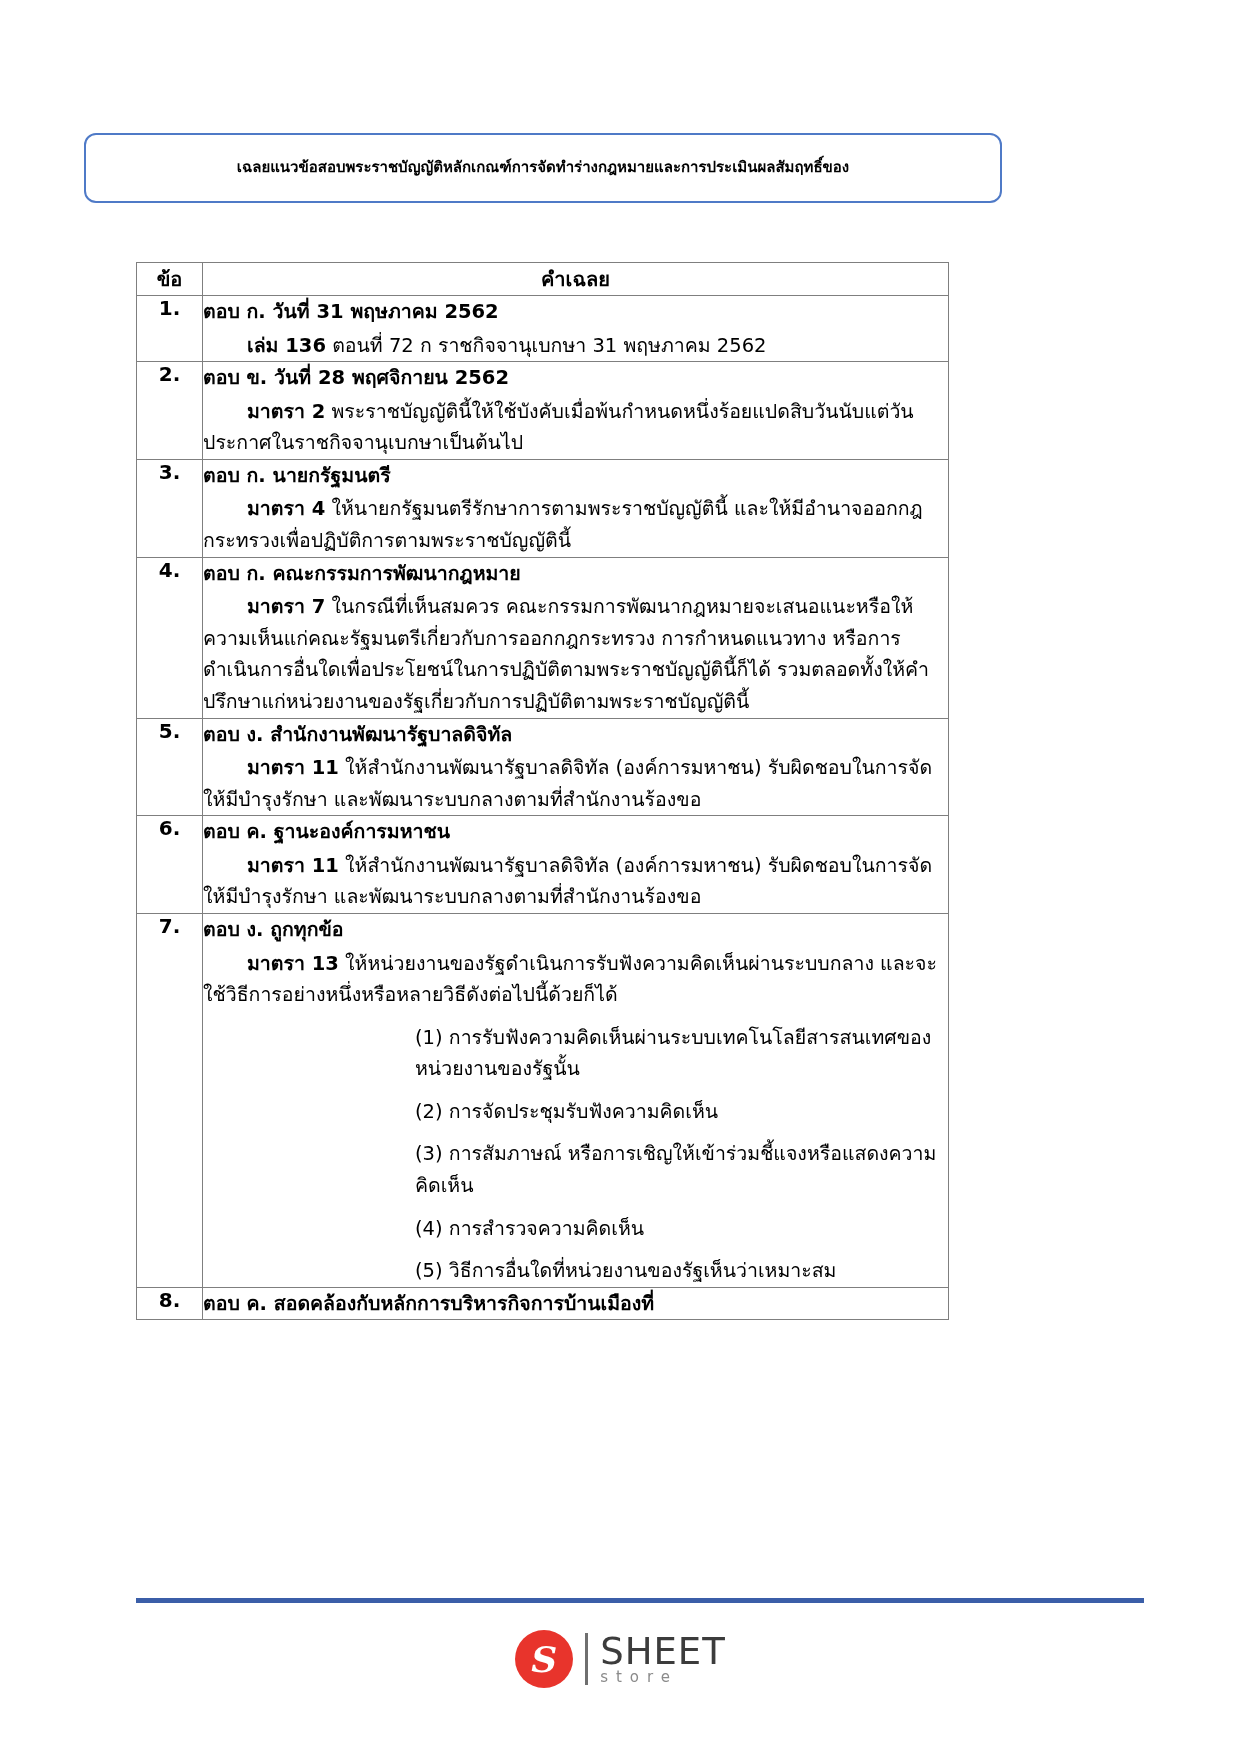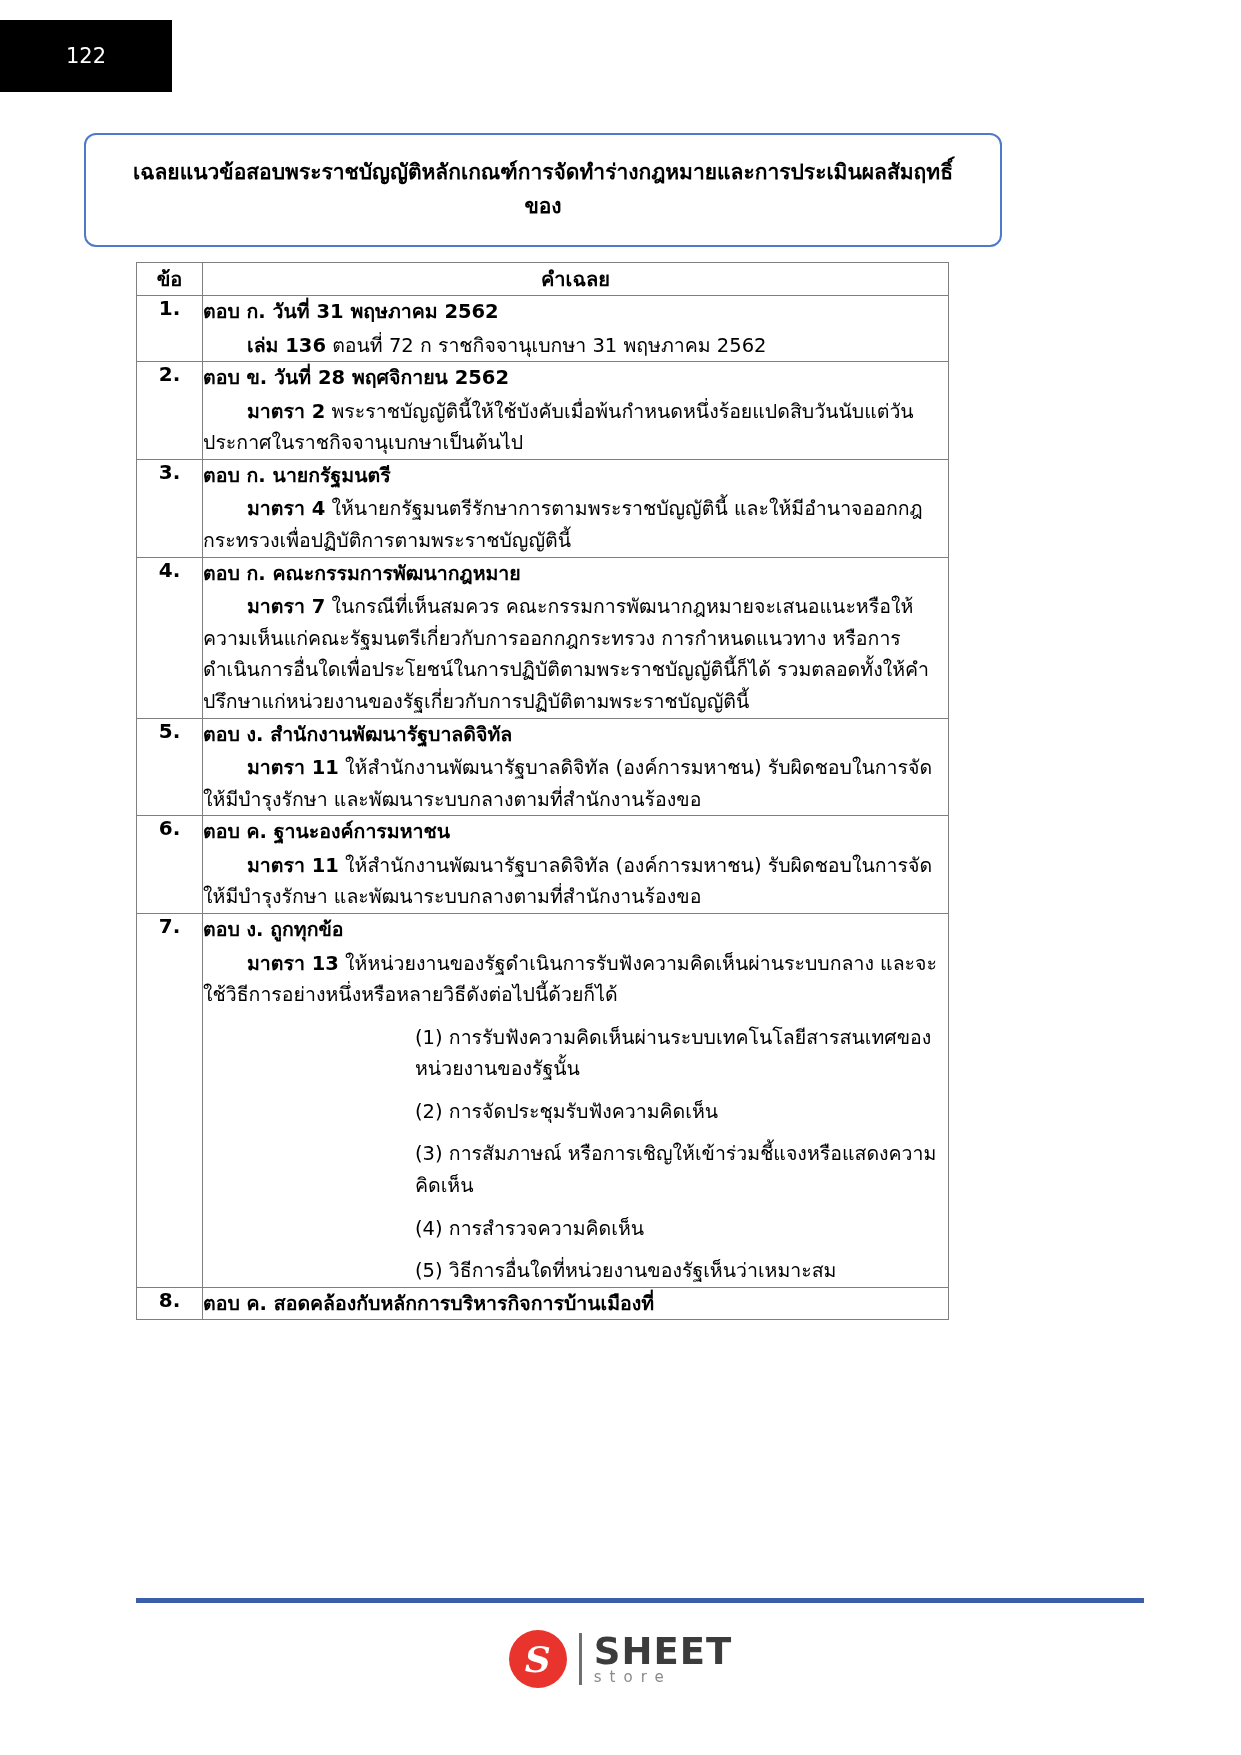--- a/index.html
+++ b/index.html
@@ -58,21 +58,21 @@
     left: 84px;
     top: 133px;
     width: 918px;
     box-sizing: border-box;
     border: 2.5px solid #4f7ac7;
     border-radius: 12px;
     padding: 20px 34px 22px 34px;
     text-align: center;
   }
   .title-text {
-    font-size: 21px;
+    font-size: 15px;
     font-weight: bold;
     line-height: 1.62;
   }
 
   
   .answers-table {
     position: absolute;
     left: 136px;
     top: 262px;
     width: 812px;
@@ -161,37 +161,36 @@
     height: 52px;
     background: #6f6f6f;
   }
   .logo-words {
     display: flex;
     flex-direction: column;
     justify-content: center;
   }
   .logo-sheet {
     font-size: 37px;
-    font-weight: bold;
+    font-weight: normal;
     letter-spacing: 1px;
     color: #3c3c3c;
     line-height: 1;
   }
   .logo-store {
     font-size: 15px;
     letter-spacing: 8px;
     color: #8a8a8a;
     line-height: 1;
   }
 </style>
 </head>
 <body>
 
 <div class="page-header">
-  <div class="page-number-box">122</div>
 </div>
 
 <div class="title-box">
   <div class="title-text">เฉลยแนวข้อสอบพระราชบัญญัติหลักเกณฑ์การจัดทำร่างกฎหมายและการประเมินผลสัมฤทธิ์ของ</div>
 </div>
 
 <table class="answers-table">
   <colgroup>
     <col class="col-no">
     <col class="col-ans">

